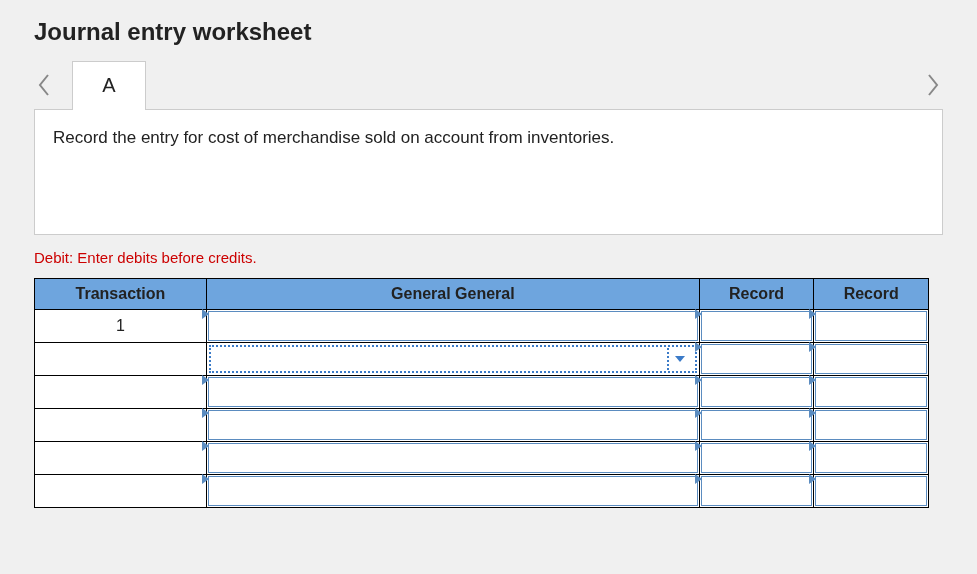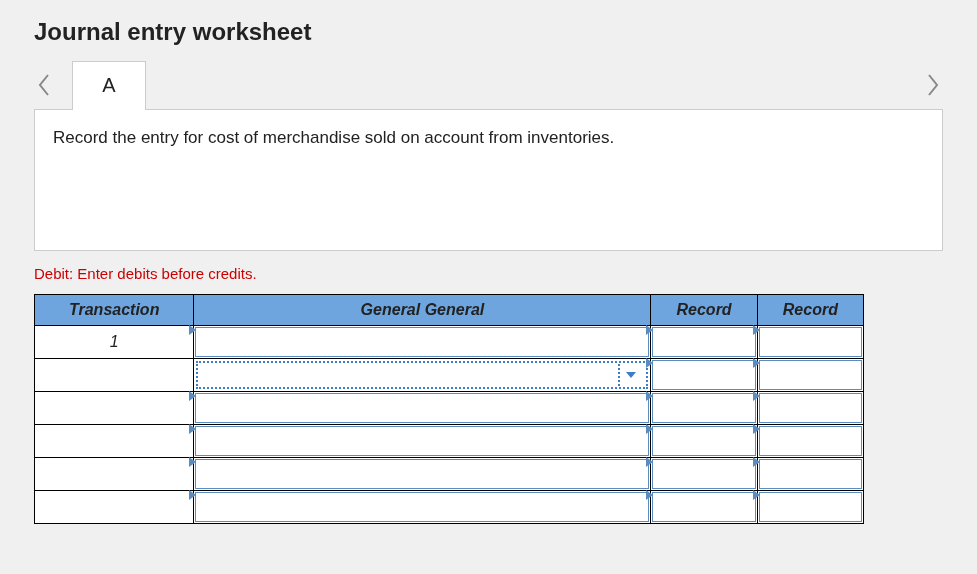--- a/index.html
+++ b/index.html
@@ -38,36 +38,35 @@
   .nav-arrow.right{margin-left:auto;}
   .tab{
     width:72px;height:48px;margin-left:18px;
     background:#fff;border:1px solid #ccc;border-bottom:none;
     display:flex;align-items:center;justify-content:center;
     font-size:20px;
     position:relative; z-index:2;
   }
   .panel{
     background:#fff;border:1px solid #ccc;
-    height:142px;margin-top:-1px;
+    height:126px;margin-top:-1px;
     padding:18px 18px 0 18px;
     font-size:17px;
     box-sizing:border-box;
   }
   .note{
     color:var(--note-red);
     font-size:15px;
     margin:14px 0 12px 0;
   }
   
   .jtable{
     border-collapse:collapse;
-    width:830px;
+    width:895px;
     font-size:16px;
-    font-style:italic;
   }
   .jtable th{
     background:var(--hdr-blue);
     border:1px solid #000;
     font-weight:700;
     padding:6px 4px;
     text-align:center;
   }
   .jtable td{
     border:1px solid #000;

